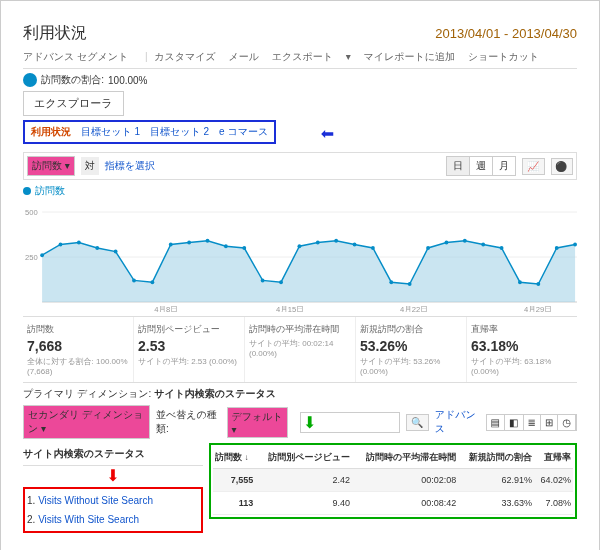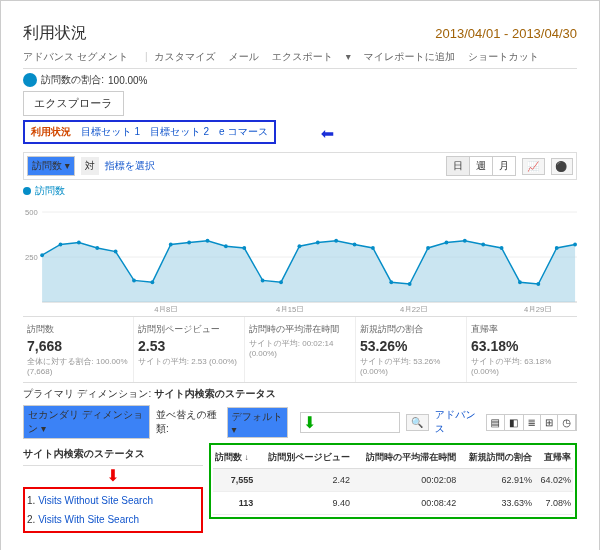--- a/index.html
+++ b/index.html
@@ -12,21 +12,21 @@
 .toolbar span{margin-right:10px;cursor:pointer}
 .toolbar .sep{color:#ccc;margin:0 4px}
 .pct-row{display:flex;align-items:center;gap:4px;margin:4px 0;font-size:10px}
 .pie{width:14px;height:14px;border-radius:50%;background:#058dc7}
 .tab-box{border:1px solid #ccc;display:inline-block;padding:4px 10px;font-size:11px;}
 .sub-tabs{border:2px solid #1a2fd8;padding:3px 6px;display:inline-flex;gap:10px;font-size:10px;margin:4px 0;position:relative}
 .sub-tabs .active{color:#d14800;font-weight:bold}
 .sub-tabs .lnk{color:#1155cc;cursor:pointer}
 .arrow-blue{position:absolute;right:-60px;top:2px;color:#1a2fd8;font-size:16px}
 .ctrl-row{display:flex;align-items:center;gap:6px;border:1px solid #ddd;padding:3px;margin:4px 0;font-size:10px}
-.dd{border:1px solid #ccc;padding:2px 4px;cursor:pointer;background:#3b82f6}
+.dd{border:1px solid #ccc;padding:2px 4px;cursor:pointer;background:#ec4899}
 .vs{background:#eee;padding:2px 4px}
 .sel-metric{color:#1155cc;cursor:pointer}
 .spacer{flex:1}
 .btn-grp{display:flex;border:1px solid #ccc}
 .btn-grp span{padding:2px 6px;border-right:1px solid #ccc;cursor:pointer}
 .btn-grp span:last-child{border-right:none}
 .btn-grp .on{background:#eee}
 .icon-btn{border:1px solid #ccc;padding:2px 4px;cursor:pointer;background:#f5f5f5}
 .metric-label{color:#058dc7;font-size:10px;margin:4px 0;display:flex;align-items:center;gap:4px}
 .dot{width:8px;height:8px;border-radius:50%;background:#058dc7;display:inline-block}

